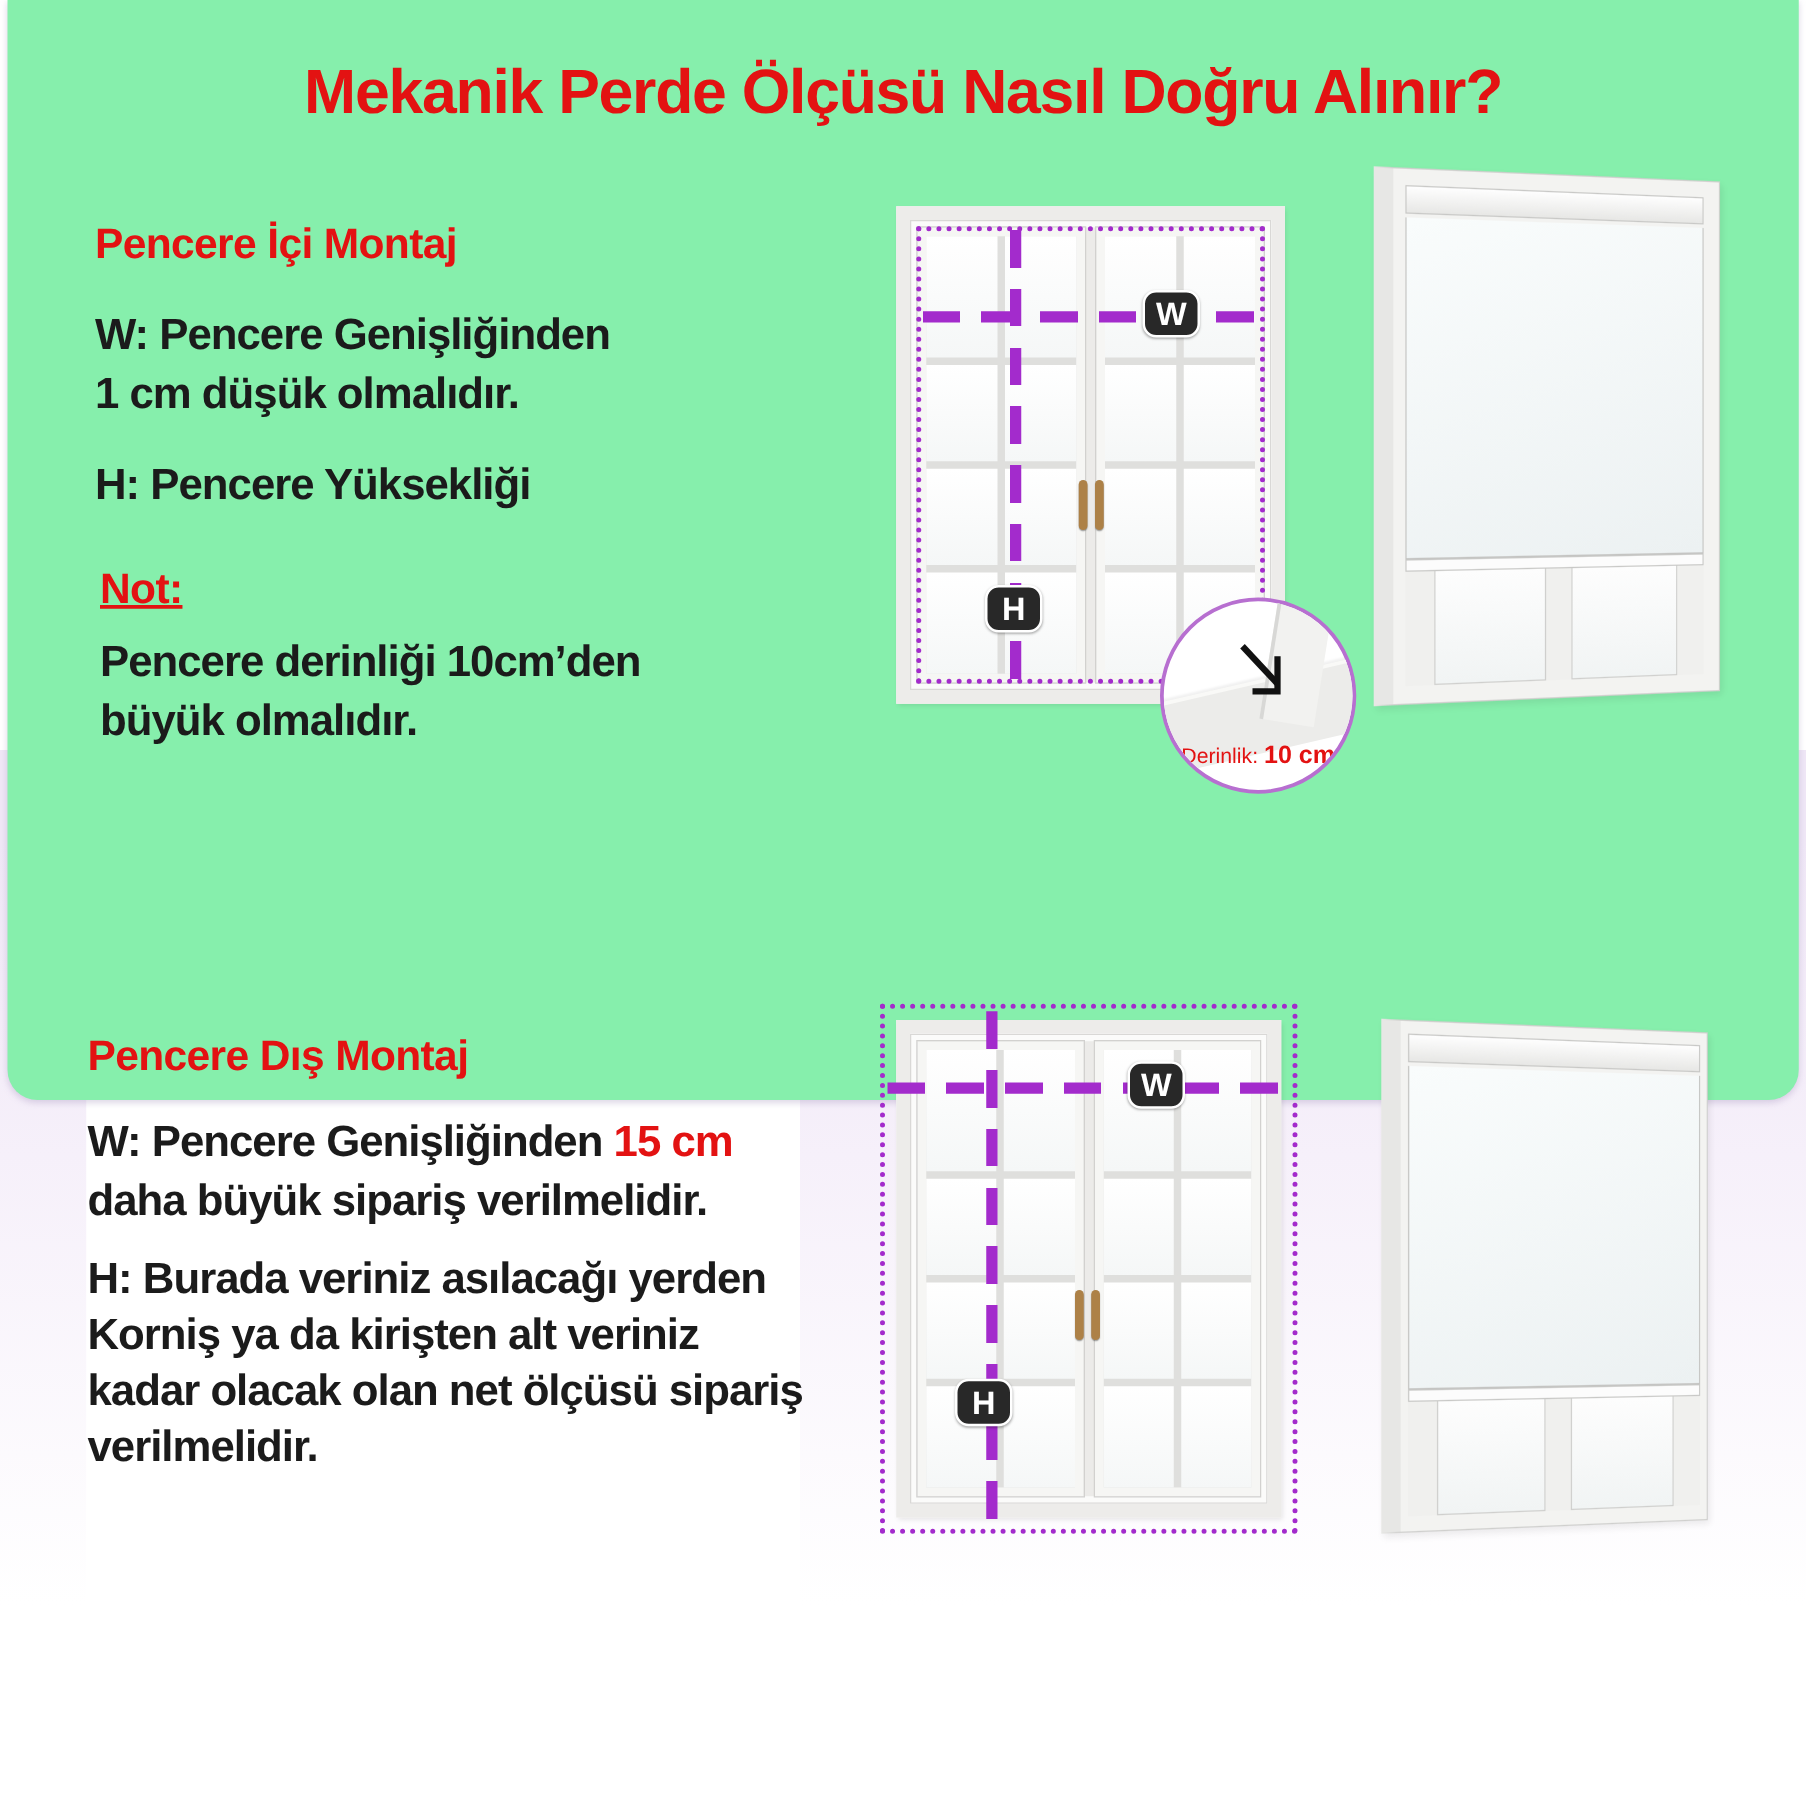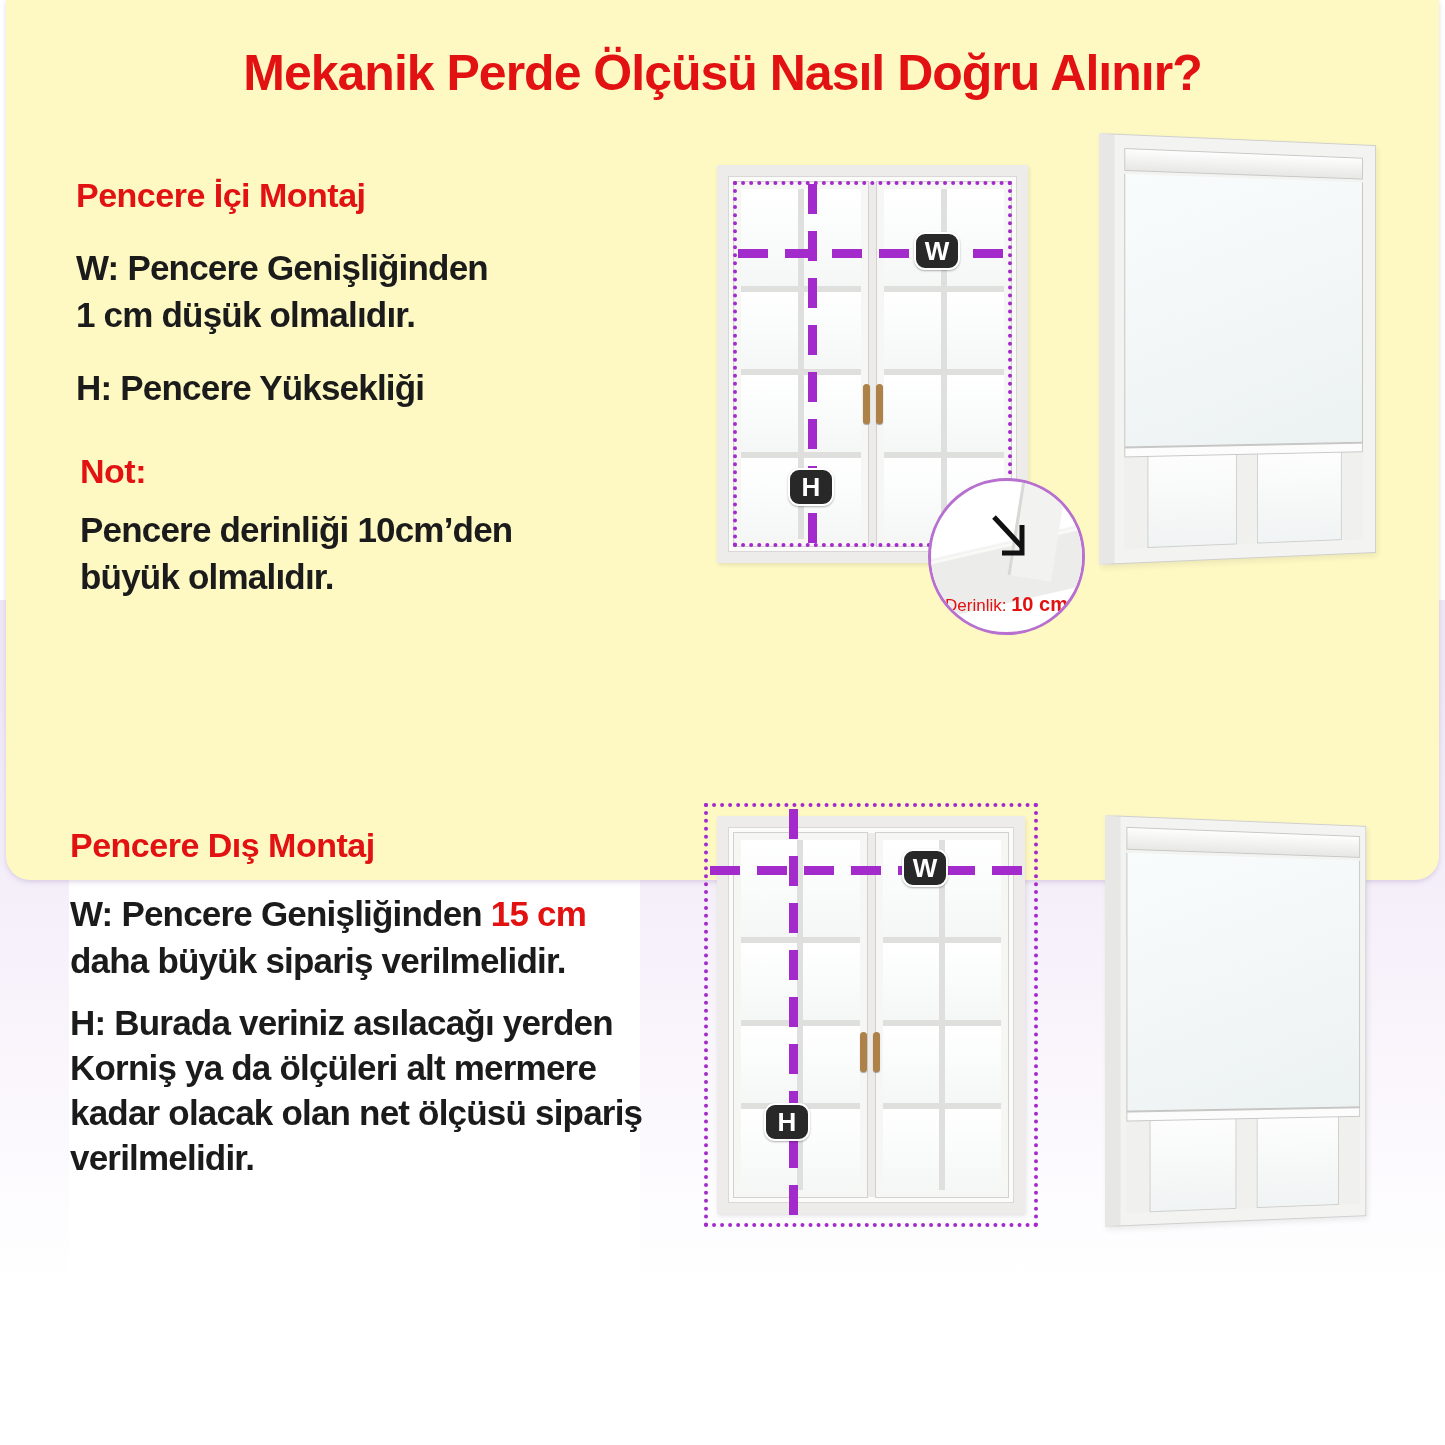--- a/index.html
+++ b/index.html
@@ -10,21 +10,21 @@
   *{margin:0;padding:0;box-sizing:border-box;}
   html,body{background:#fff;}
   body{font-family:"Liberation Sans","DejaVu Sans",sans-serif;}
   .page{position:relative;width:1445px;height:1445px;background:#fff;overflow:hidden;}
 
   
   .bg-band{position:absolute;left:0;top:600px;width:100%;height:720px;
     background:linear-gradient(180deg,#efe7f6 10%,#f6f0fa 45%,#ffffff 95%);z-index:0;}
 
   
-  .top-card{position:absolute;left:6px;right:6px;top:0;height:880px;background:#fef9c3;
+  .top-card{position:absolute;left:6px;right:6px;top:0;height:880px;background:#86efac;
     border-radius:0 0 24px 24px;box-shadow:0 2px 5px rgba(160,140,185,.35);z-index:2;}
 
   .title{position:absolute;left:0;top:44px;width:100%;text-align:center;
     color:var(--red);font-size:50px;font-weight:700;letter-spacing:-1px;}
 
   .txt{position:absolute;color:var(--ink);font-weight:700;font-size:35px;
     letter-spacing:-0.8px;line-height:47px;white-space:nowrap;}
   .red-head{color:var(--red);font-size:34px;font-weight:700;letter-spacing:-0.5px;
     position:absolute;white-space:nowrap;}
   .hl{color:var(--red);text-align:center;}
@@ -97,21 +97,21 @@
 
     <div class="txt" style="left:70px;top:244px;">
       <div>W: Pencere Genişliğinden</div>
       <div>1 cm düşük olmalıdır.</div>
     </div>
 
     <div class="txt" style="left:70px;top:364px;">
       <div>H: Pencere Yüksekliği</div>
     </div>
 
-    <div class="red-head" style="left:74px;top:452px;">Not:</div>
+    <div class="red-head" style="left:74px;top:452px;text-decoration:underline;">Not:</div>
 
     <div class="txt" style="left:74px;top:506px;">
       <div>Pencere derinliği 10cm’den</div>
       <div>büyük olmalıdır.</div>
     </div>
 
     <div class="win" style="left:711px;top:165px;width:311px;height:398px;">
       <div class="doors">
         <div class="door">
           <div class="pane"></div>
@@ -174,21 +174,21 @@
 
   <div class="red-head z3" style="left:70px;top:826px;text-align:right;">Pencere Dış Montaj</div>
 
   <div class="txt z3" style="left:70px;top:890px;">
     <div><span>W: Pencere Genişliğinden </span><span class="hl">15 cm</span></div>
     <div>daha büyük sipariş verilmelidir.</div>
   </div>
 
   <div class="txt z3" style="left:70px;top:1000px;line-height:45px;">
     <div>H: Burada veriniz asılacağı yerden</div>
-    <div>Korniş ya da ölçüleri alt mermere</div>
+    <div>Korniş ya da kirişten alt veriniz</div>
     <div>kadar olacak olan net ölçüsü sipariş</div>
     <div>verilmelidir.</div>
   </div>
 
   <div class="z3" style="position:absolute;left:704px;top:803px;width:334px;height:424px;">
     <div class="dotted" style="inset:0;"></div>
     <div class="win" style="left:13px;top:13px;width:308px;height:398px;">
       <div class="doors">
         <div class="door">
           <div class="pane"></div>

